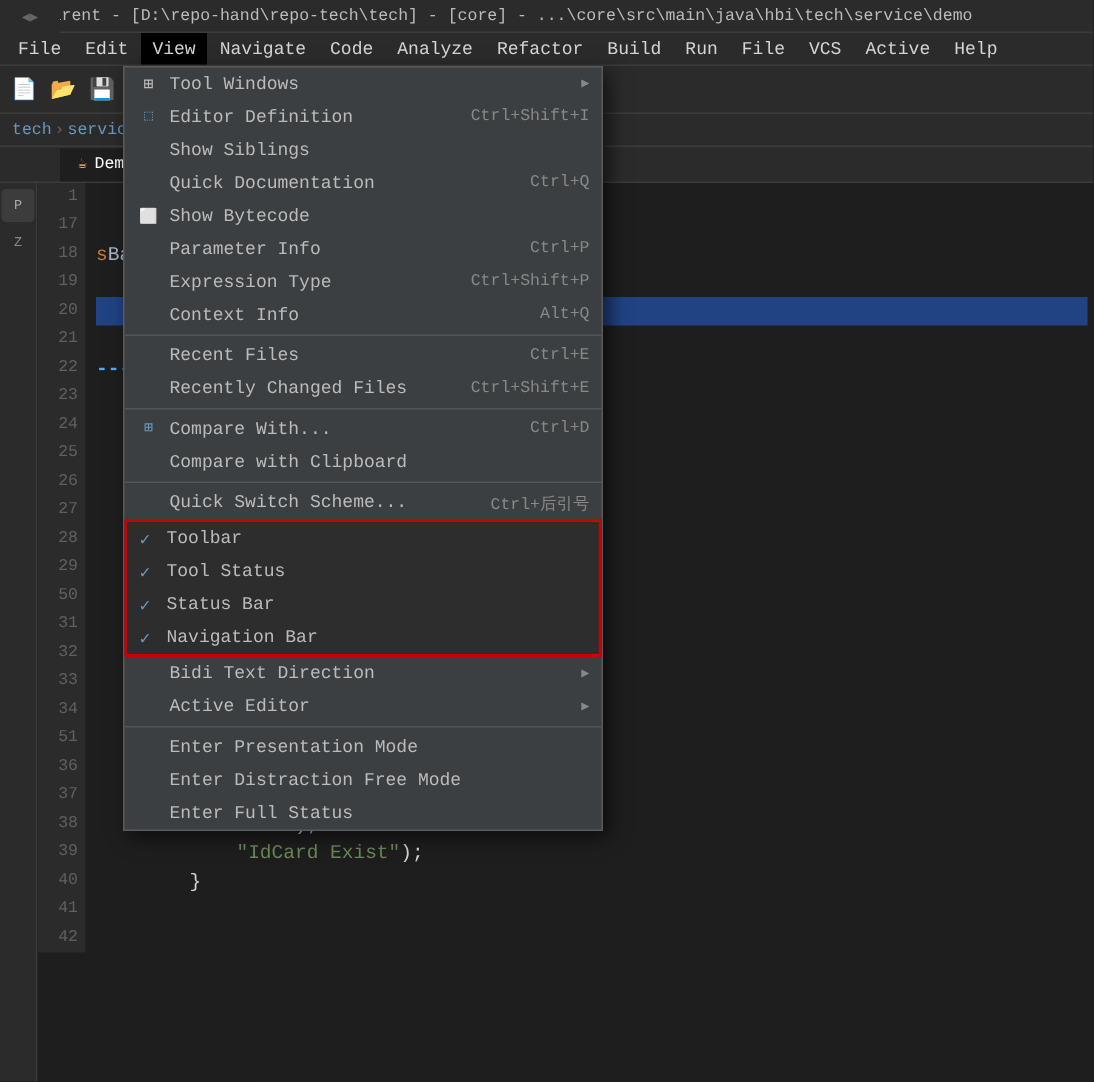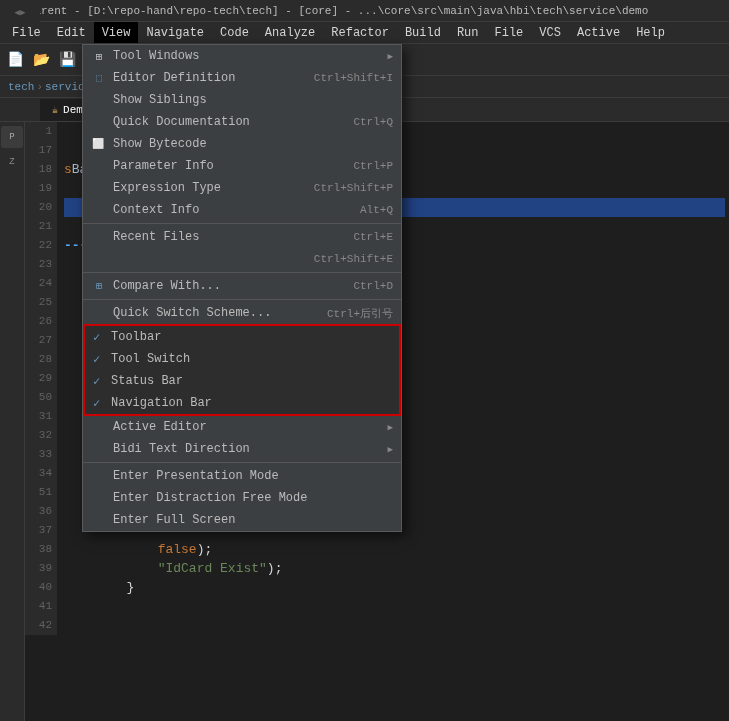--- a/index.html
+++ b/index.html
@@ -454,99 +454,109 @@
 
     <div class="dropdown-item">
       <div class="item-left">
         <span class="icon-placeholder"></span>
         <span>Recent Files</span>
       </div>
       <span class="shortcut">Ctrl+E</span>
     </div>
 
     <div class="dropdown-item">
+      <div class="item-left">
+        <span class="icon-placeholder"></span>
+        <span>Recently Changed Files</span>
+      </div>
       <span class="shortcut">Ctrl+Shift+E</span>
     </div>
 
     <div class="dropdown-sep"></div>
 
     <div class="dropdown-item">
       <div class="item-left">
         <span class="icon-placeholder" style="font-size:10px; color:#6897bb;">⊞</span>
         <span>Compare With...</span>
       </div>
       <span class="shortcut">Ctrl+D</span>
     </div>
 
+    <div class="dropdown-item">
+      <div class="item-left">
+        <span class="icon-placeholder"></span>
+        <span>Compare with Clipboard</span>
+      </div>
+    </div>
     <div class="dropdown-sep"></div>
 
     <div class="dropdown-item">
       <div class="item-left">
         <span class="icon-placeholder"></span>
         <span>Quick Switch Scheme...</span>
       </div>
       <span class="shortcut">Ctrl+后引号</span>
     </div>
 
     <div class="red-bordered">
       <div class="dropdown-item">
         <div class="item-left">
           <span class="check-mark">✓</span>
           <span>Toolbar</span>
         </div>
       </div>
       <div class="dropdown-item">
         <div class="item-left">
           <span class="check-mark">✓</span>
-          <span>Tool Switch</span>
+          <span>Tool Status</span>
         </div>
       </div>
       <div class="dropdown-item">
         <div class="item-left">
           <span class="check-mark">✓</span>
           <span>Status Bar</span>
         </div>
       </div>
       <div class="dropdown-item">
         <div class="item-left">
           <span class="check-mark">✓</span>
           <span>Navigation Bar</span>
         </div>
       </div>
     </div>
 
     <div class="dropdown-item has-submenu">
       <div class="item-left">
         <span class="icon-placeholder"></span>
+        <span>Bidi Text Direction</span>
+      </div>
+    </div>
+
+    <div class="dropdown-item has-submenu">
+      <div class="item-left">
+        <span class="icon-placeholder"></span>
         <span>Active Editor</span>
       </div>
     </div>
-
-    <div class="dropdown-item has-submenu">
-      <div class="item-left">
-        <span class="icon-placeholder"></span>
-        <span>Bidi Text Direction</span>
-      </div>
-    </div>
     <div class="dropdown-sep"></div>
 
     <div class="dropdown-item">
       <div class="item-left">
         <span class="icon-placeholder"></span>
         <span>Enter Presentation Mode</span>
       </div>
     </div>
 
     <div class="dropdown-item">
       <div class="item-left">
         <span class="icon-placeholder"></span>
         <span>Enter Distraction Free Mode</span>
       </div>
     </div>
 
     <div class="dropdown-item">
       <div class="item-left">
         <span class="icon-placeholder"></span>
-        <span>Enter Full Screen</span>
+        <span>Enter Full Status</span>
       </div>
     </div>
   </div>
 </div>
 
 </body></html>

